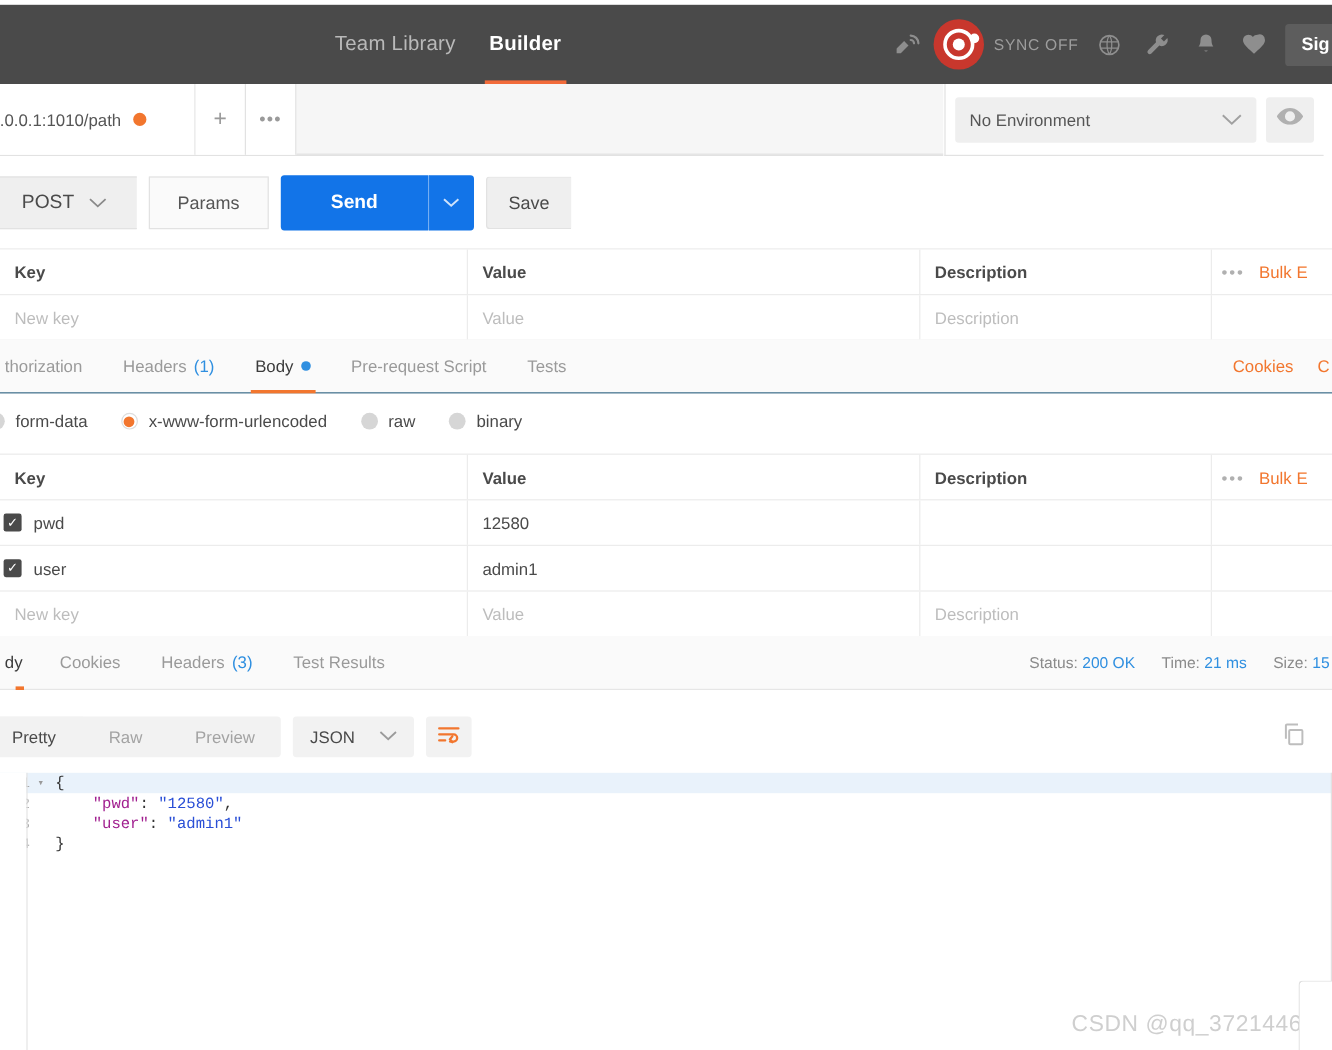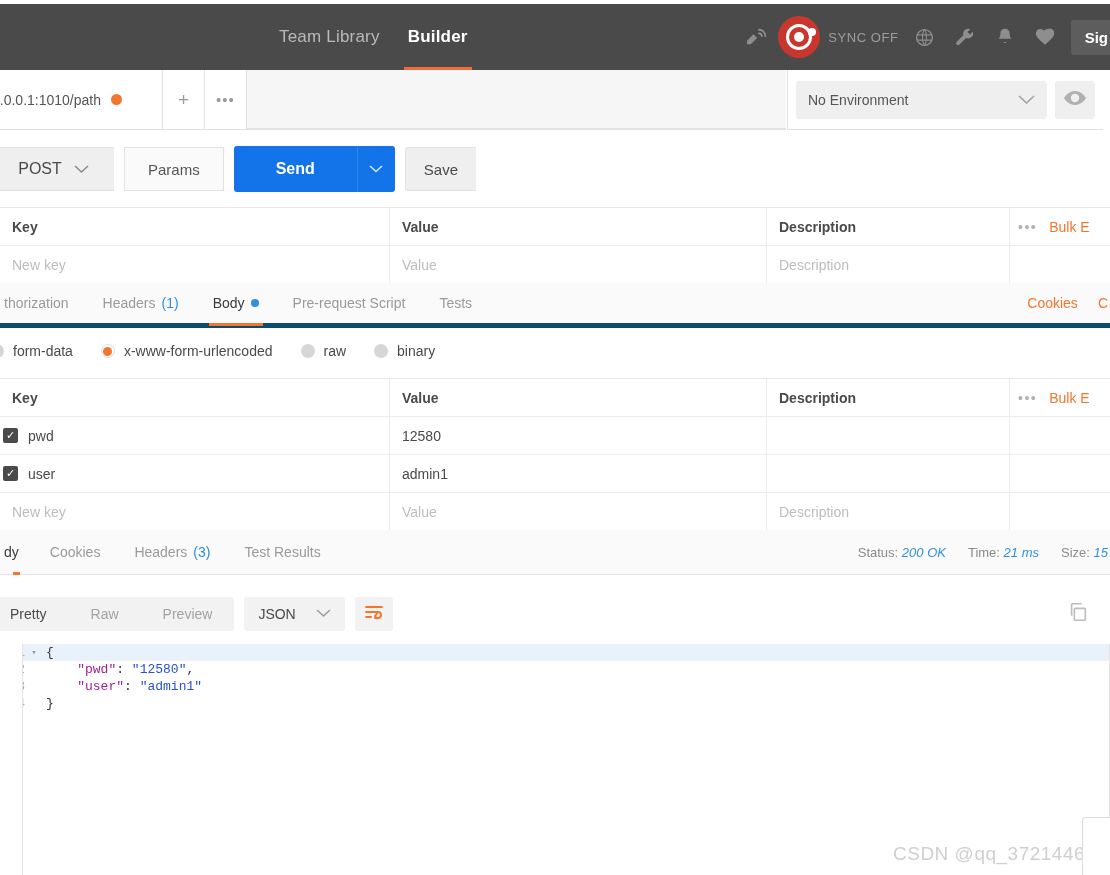--- a/index.html
+++ b/index.html
@@ -149,21 +149,21 @@
   .bulk { color: #f2762e; font-size: 14px; white-space: nowrap; }
   .cb {
     width: 15px; height: 15px; background: #4a4a4a; border-radius: 2px;
     color: #fff; font-size: 11px; display: flex; align-items: center; justify-content: center;
     margin-left: -9px; margin-right: 10px; flex: none;
   }
 
   
   .subtabs {
     position: absolute; left: 0; width: 1110px; height: 45px;
-    background: #fafafa; border-bottom: 5px solid #0c4a6e;
+    background: #fafafa; border-bottom: 1px solid #0c4a6e;
     display: flex; align-items: center;
   }
   .subtab {
     height: 45px; display: flex; align-items: center; gap: 6px;
     padding: 0 17px; font-size: 14px; color: #9a9a9a; position: relative;
   }
   .subtab.active { color: #3b3b3b; }
   .subtab.active::after {
     content: ""; position: absolute; left: 13px; right: 13px; bottom: 0;
     height: 3px; background: #f2762e;
@@ -186,21 +186,21 @@
   .radio.on { background: #fff; border: 1px solid #ddd; }
   .radio.on::after { content: ""; width: 9px; height: 9px; border-radius: 50%; background: #f2762e; }
 
   
   .resp-tabs {
     position: absolute; left: 0; width: 1110px; height: 45px;
     background: #fafafa; border-bottom: 1px solid #e6e6e6;
     display: flex; align-items: center;
   }
   .resp-meta { margin-left: auto; display: flex; align-items: center; gap: 22px; padding-right: 2px; font-size: 13px; color: #8a8a8a; }
-  .resp-meta b { color: #2f8fe0; font-weight: normal; font-style: italic; }
+  .resp-meta b { color: #2f8fe0; font-weight: normal; }
 
   .resp-toolbar {
     position: absolute; left: 0; width: 1110px; height: 52px;
     display: flex; align-items: center; gap: 10px; background: #fff;
   }
   .seg { display: flex; background: #f2f2f2; border-radius: 3px; overflow: hidden; margin-left: -12px; }
   .seg .item { padding: 0 22px; height: 34px; display: flex; align-items: center; font-size: 14px; color: #a3a3a3; }
   .seg .item.active { color: #4a4a4a; background: #f2f2f2; }
   .fmt-select {
     height: 34px; background: #f2f2f2; border-radius: 3px; display: flex; align-items: center;

